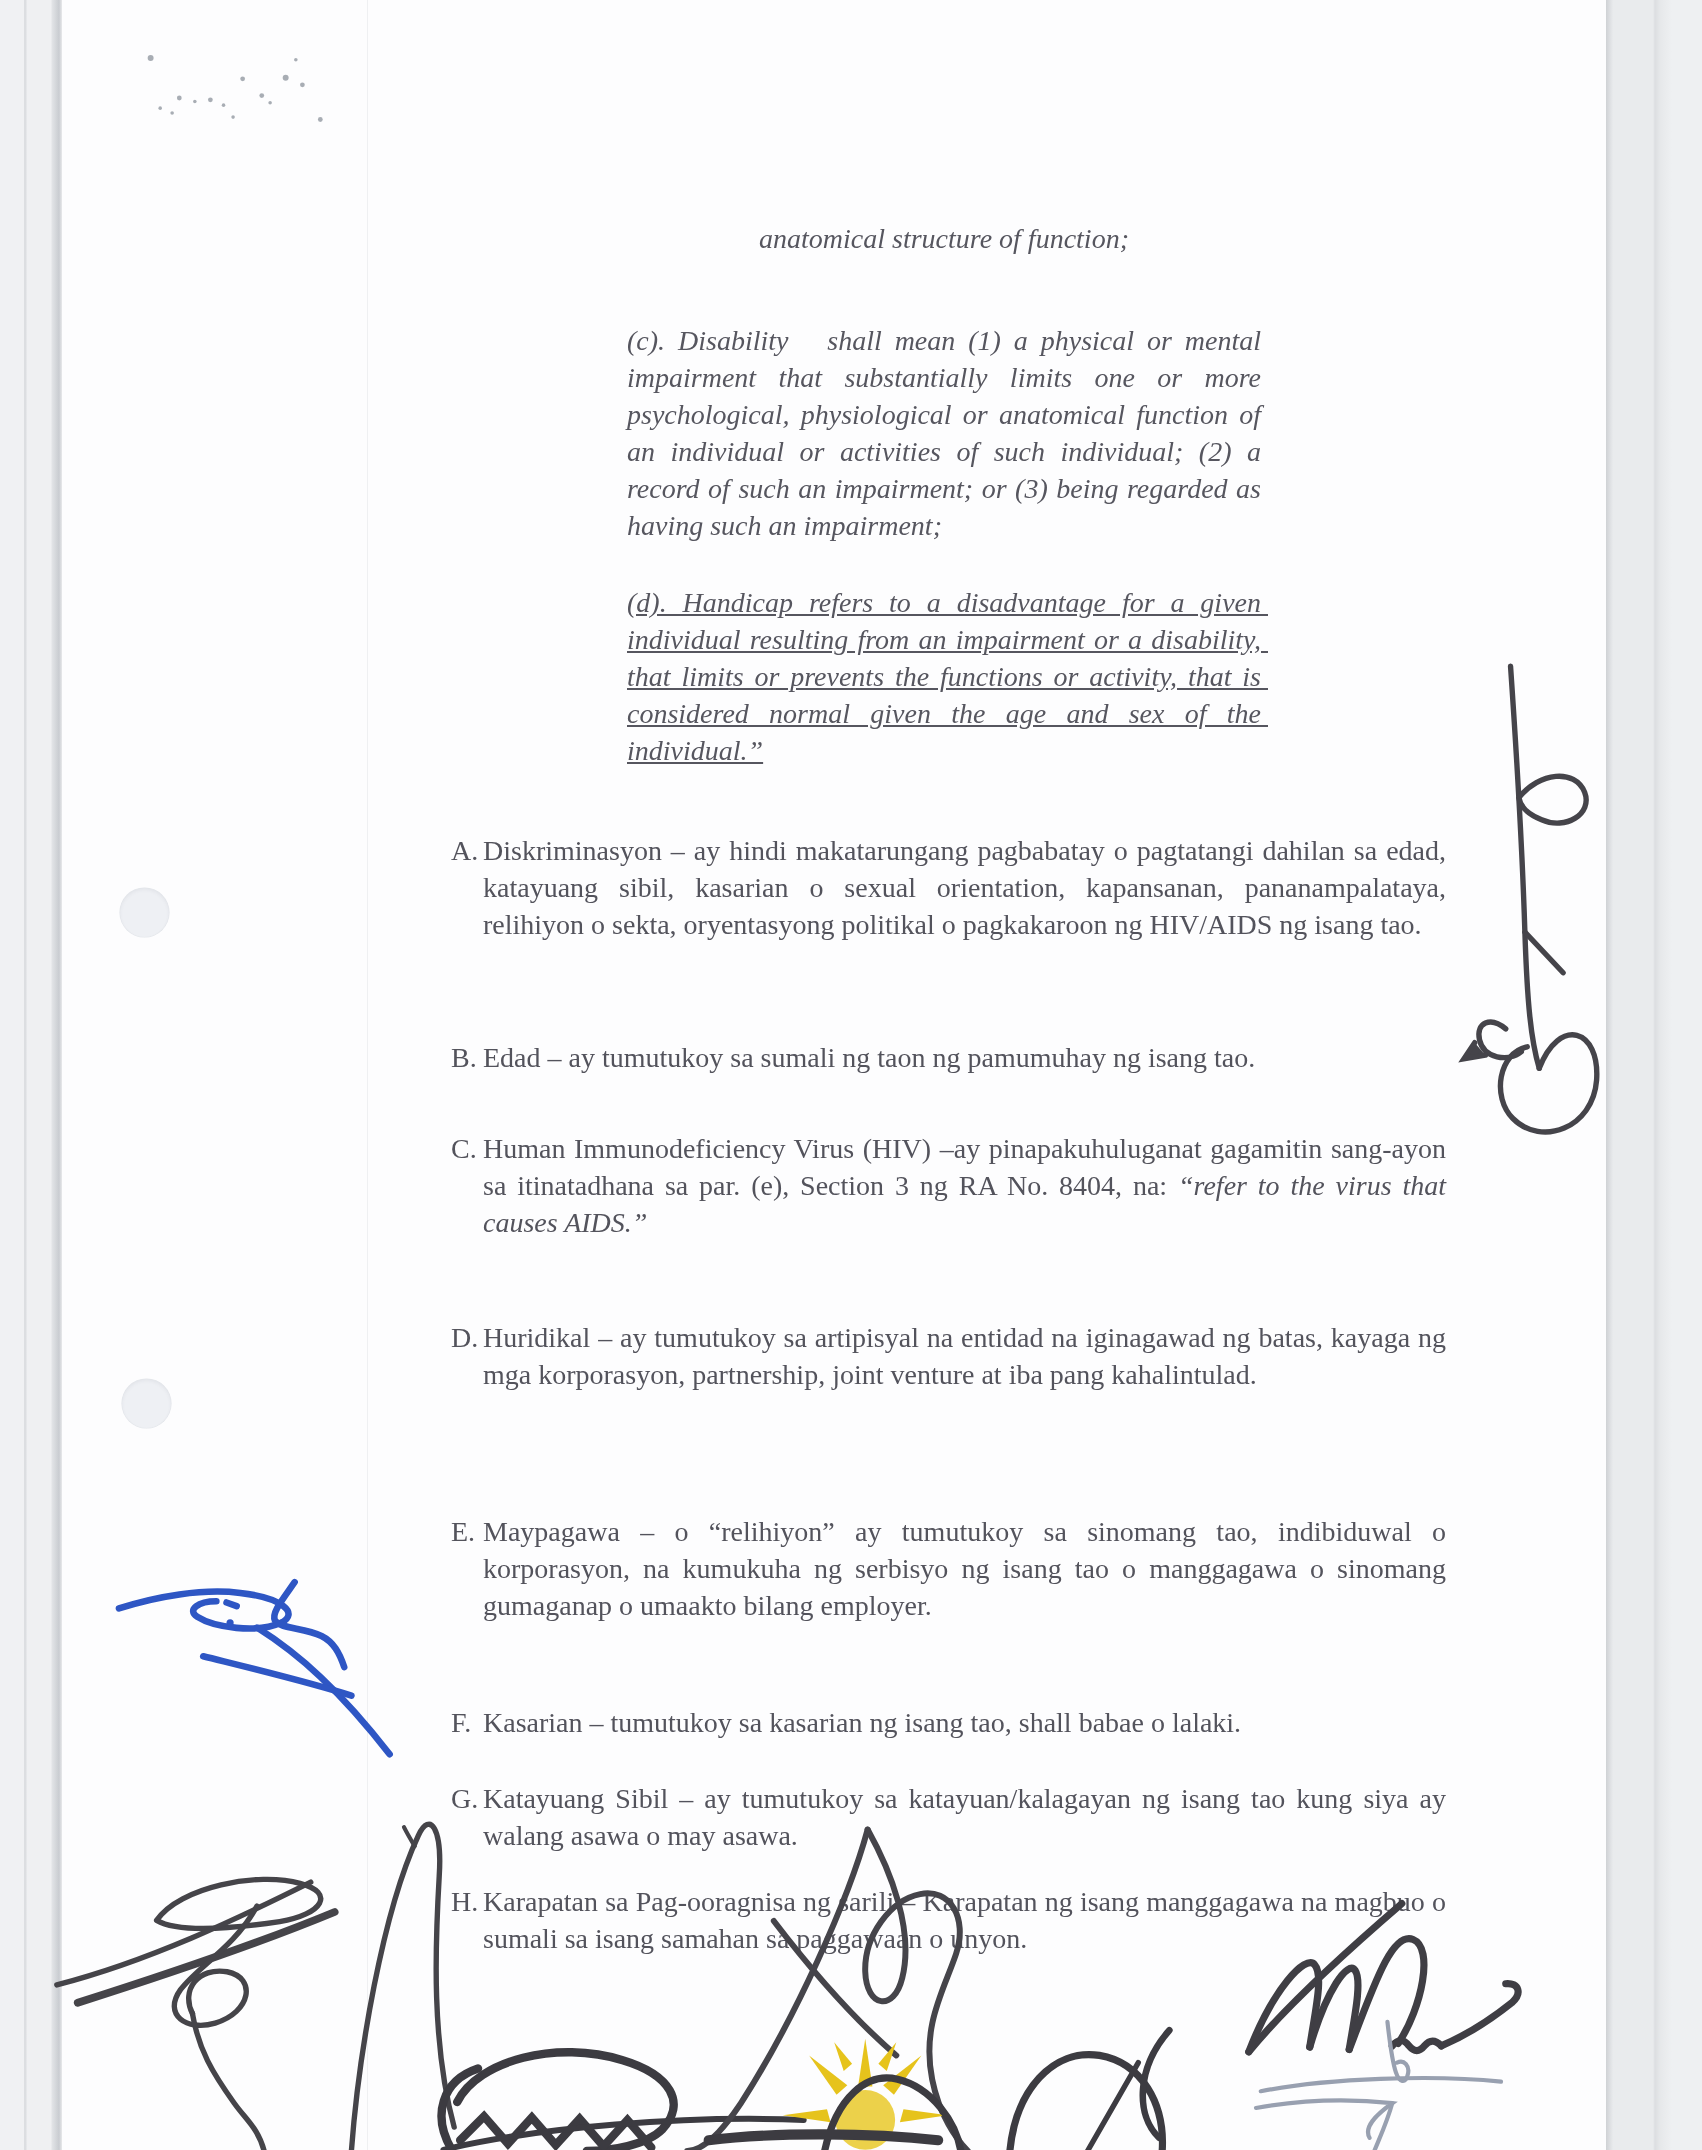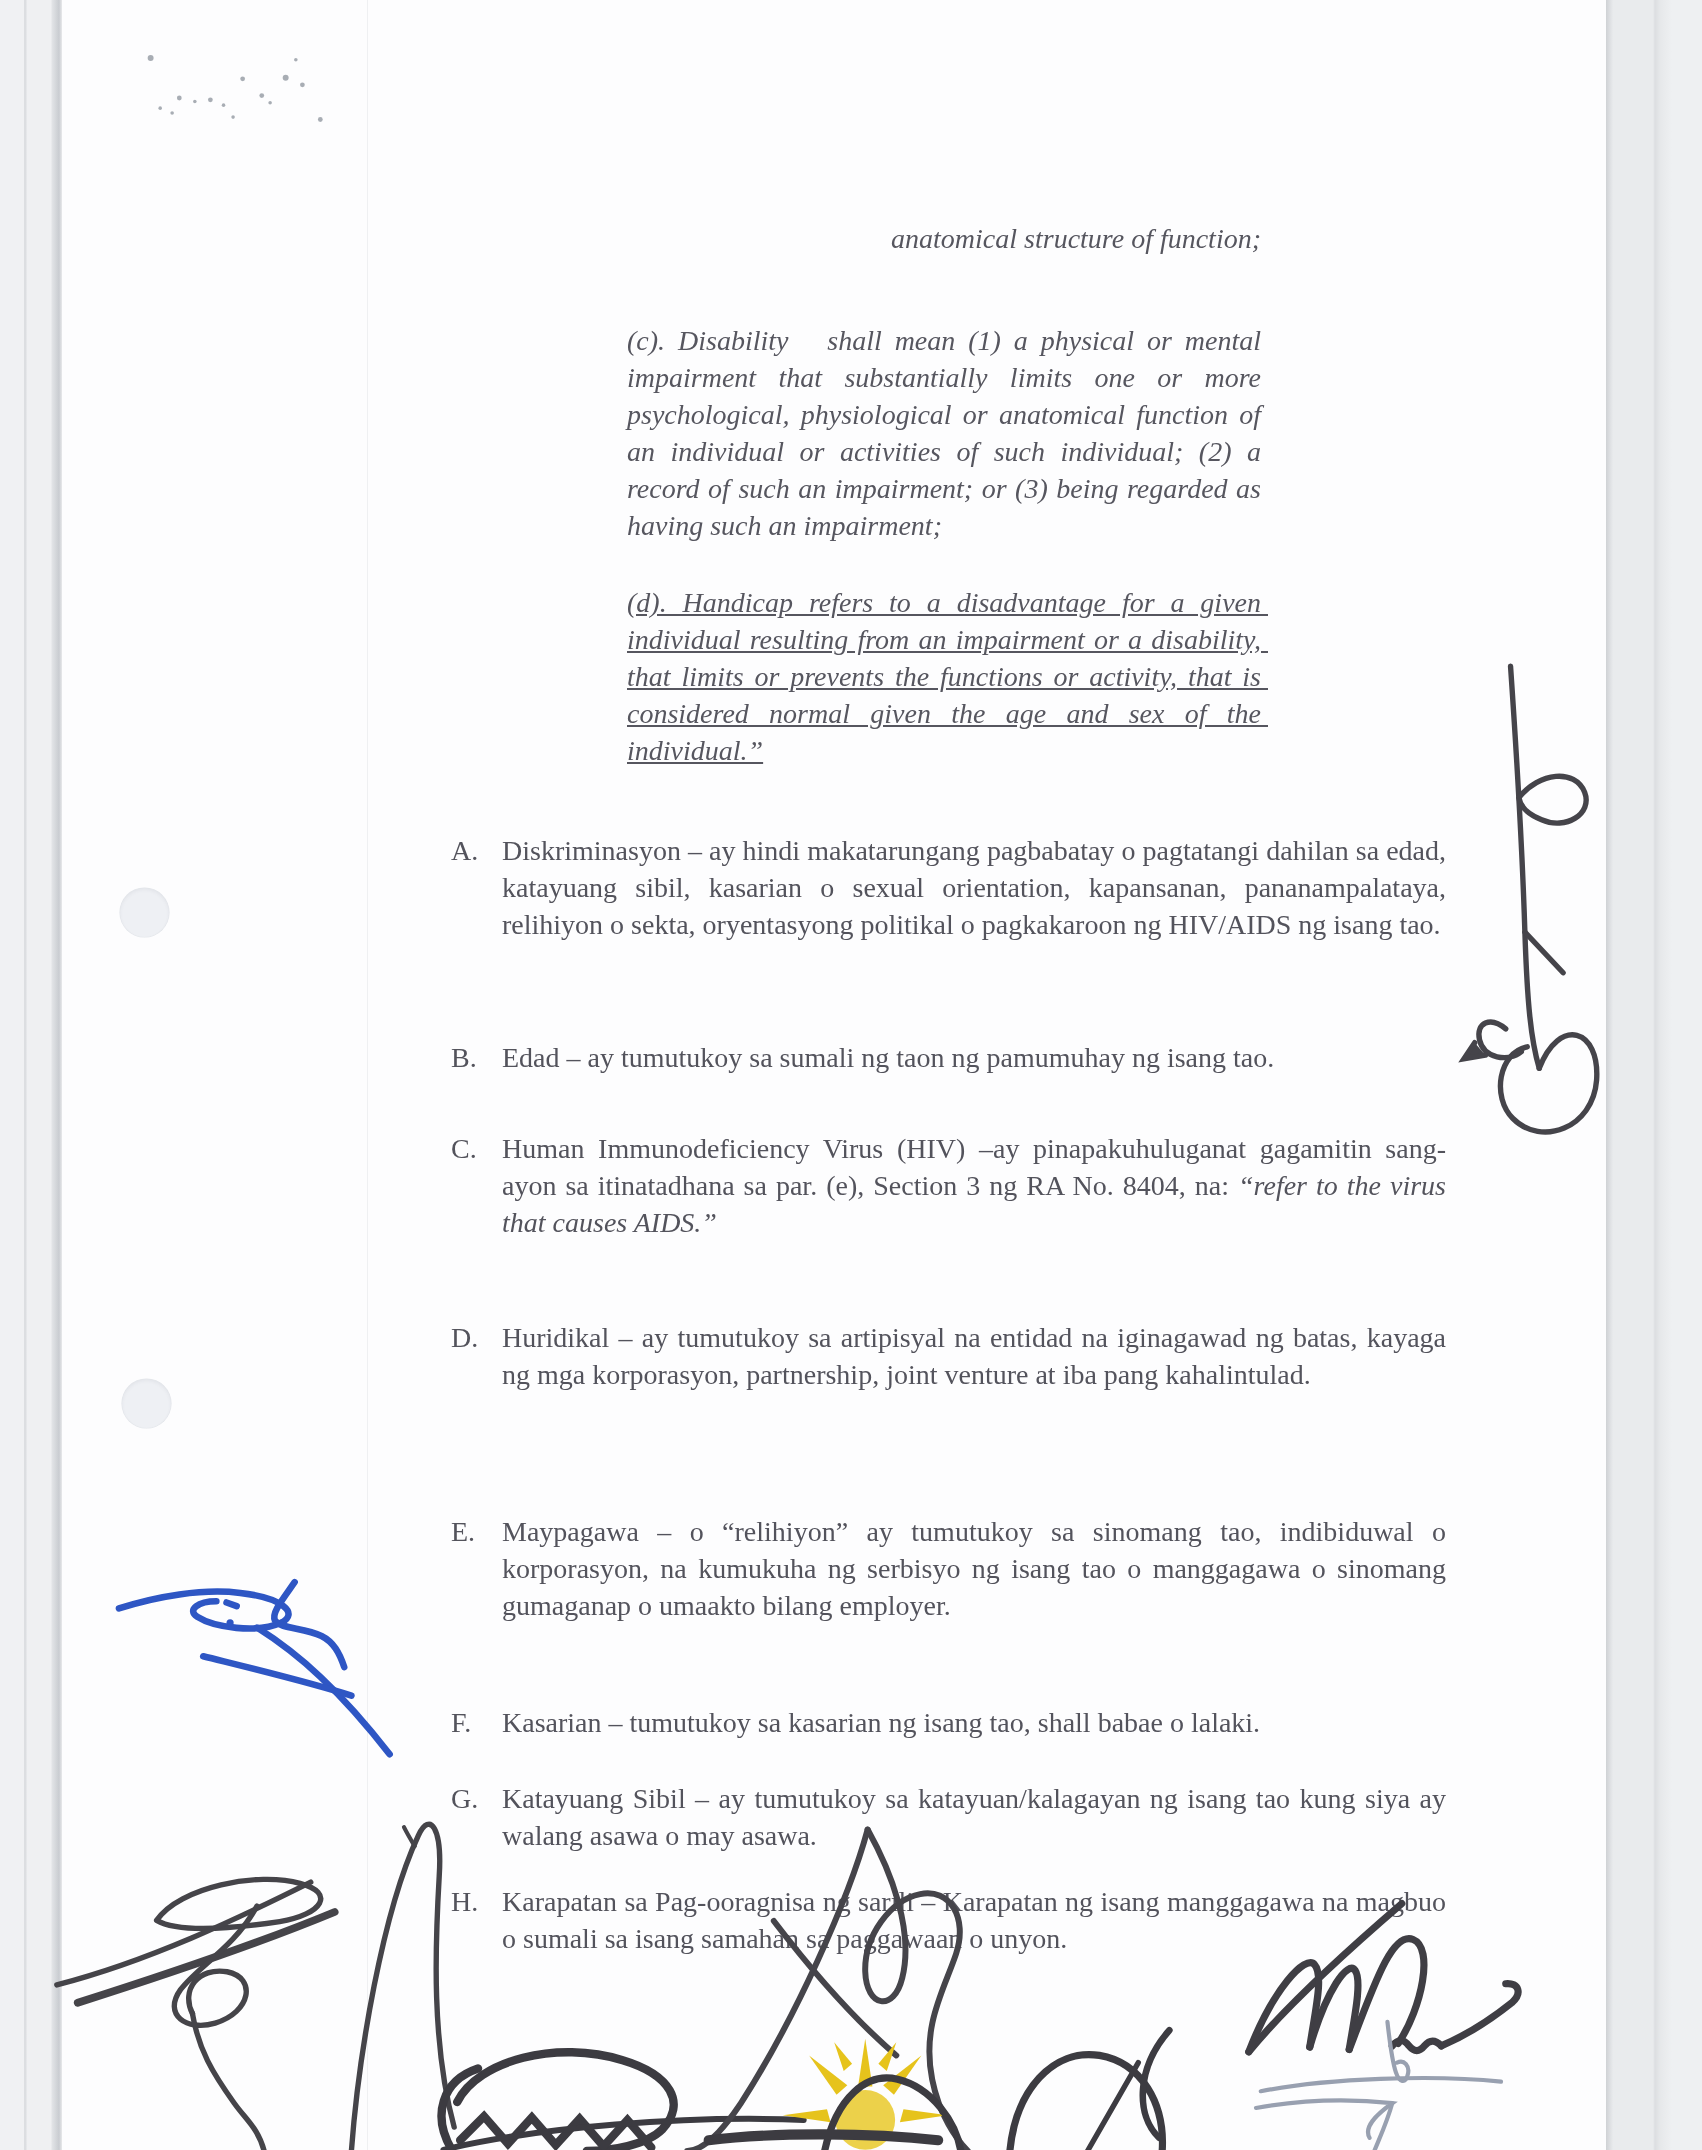--- a/index.html
+++ b/index.html
@@ -38,30 +38,30 @@
   }
   .hole.top { left: 120px; top: 888px; }
   .hole.bottom { left: 122px; top: 1379px; }
 
   .quoted {
     position: absolute; left: 627px; width: 634px;
     font-style: italic; font-size: 28px; line-height: 37px;
     color: #56565f; text-align: justify;
     white-space: pre-wrap;
   }
-  .q-intro { top: 220px; text-align: right; }
+  .q-intro { top: 220px; text-align: center; }
   .q-c { top: 322px; }
   .q-d { top: 584px; text-decoration: underline; }
 
   .def {
     position: absolute; left: 451px; width: 995px;
     font-size: 28px; line-height: 37px; color: #53535c;
   }
   .def .letter { position: absolute; left: 0; top: 0; }
-  .def .dbody { display: block; margin-left: 51px; text-align: justify; }
+  .def .dbody { display: block; margin-left: 32px; text-align: justify; }
   .def .dbody em { font-style: italic; }
   .def-a { top: 832px; }
   .def-b { top: 1039px; }
   .def-c { top: 1130px; }
   .def-d { top: 1319px; }
   .def-e { top: 1513px; }
   .def-f { top: 1704px; }
   .def-g { top: 1780px; }
   .def-h { top: 1883px; }
 

